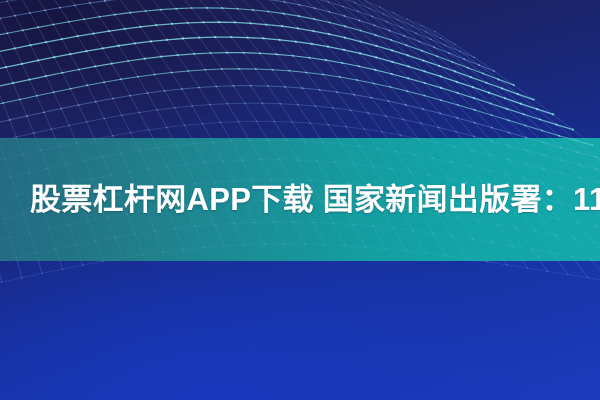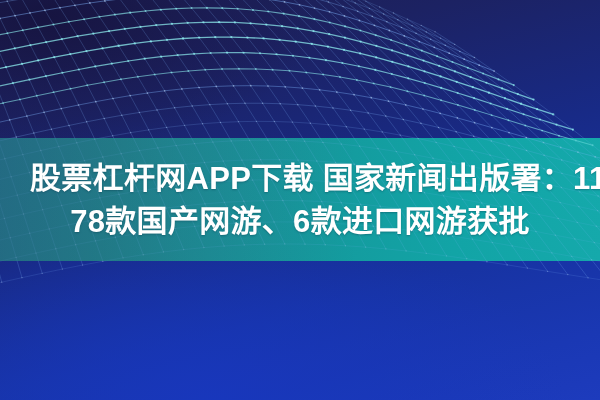--- a/index.html
+++ b/index.html
@@ -1354,16 +1354,15 @@
           <circle cx="567.83" cy="274.59" r="0.65" fill="#cfe4ff" fill-opacity="0.440"></circle>
           <circle cx="588.04" cy="277.79" r="0.65" fill="#cfe4ff" fill-opacity="0.440"></circle>
           <circle cx="608.26" cy="280.90" r="0.65" fill="#cfe4ff" fill-opacity="0.440"></circle>
         </g>
       </svg>
     <div class="band-shade"></div>
   </div>
 
   <div class="headline">
     <div class="headline-line l1">股票杠杆网APP下载 国家新闻出版署：11月共1</div>
-    <div class="headline-line l2">78款国产网游、6款进口网游获批</div>
   </div>
 
 </div>
 
 </body></html>

